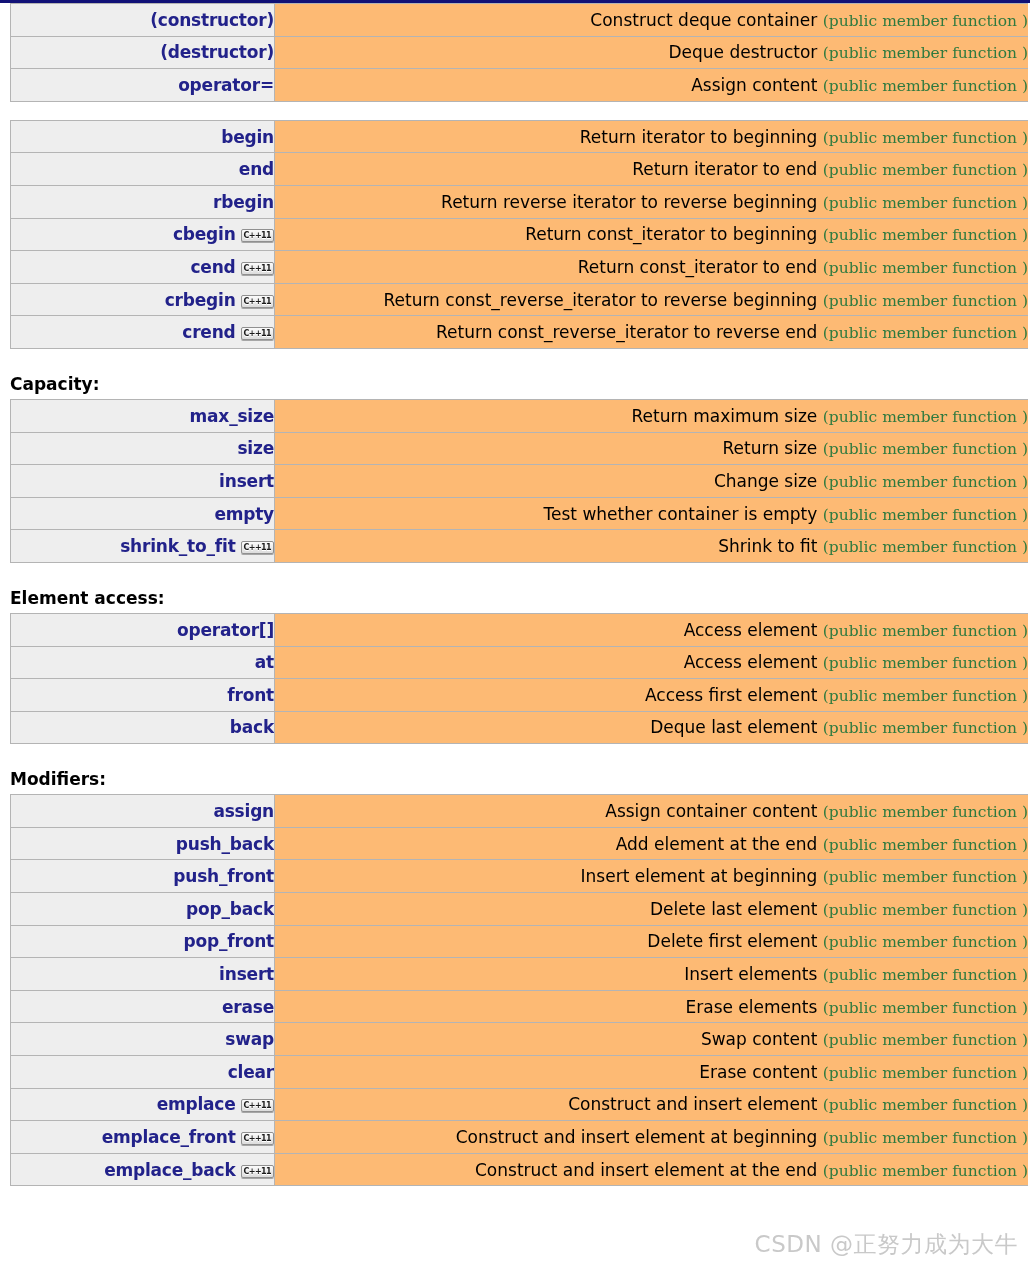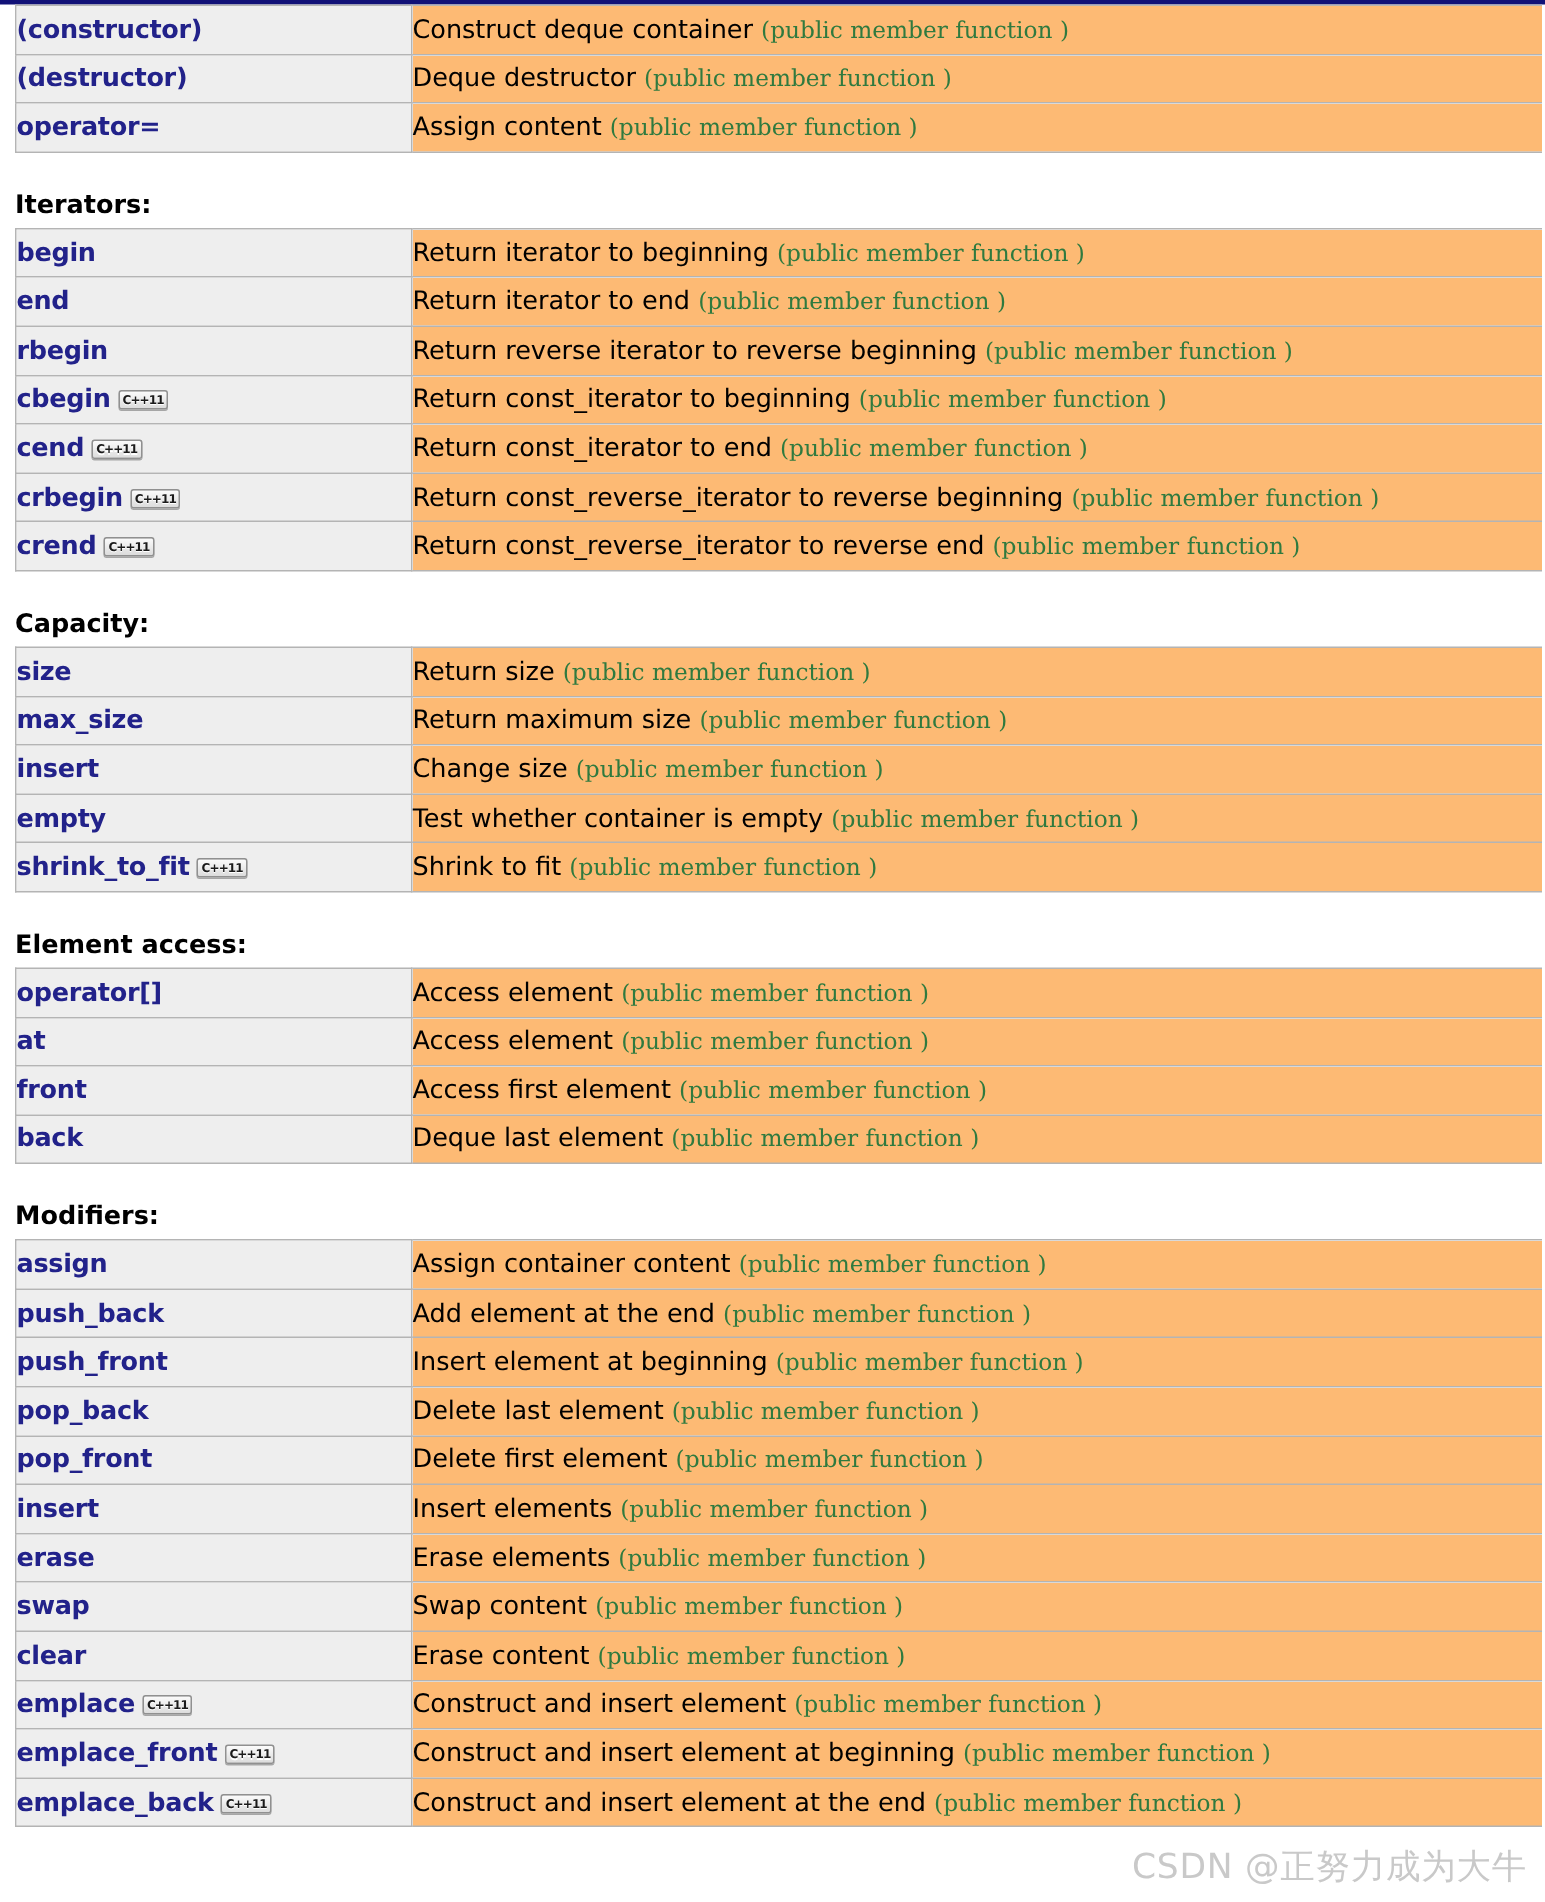--- a/index.html
+++ b/index.html
@@ -48,21 +48,21 @@
   }
 
   
   table.memtab {
     border-collapse: collapse;
     width: 1018px;
     margin: 0 0 0 10px;
     table-layout: fixed;
   }
 
-  table.memtab tr { height: 32.6px; }
+  table.memtab tr { height: 32.6px; text-align: right; }
 
   table.memtab td {
     border-top: 1px solid #b4b4b4;
     border-bottom: 1px solid #b4b4b4;
     padding: 0;
     vertical-align: middle;
     font-size: 17px;
   }
 
   
@@ -155,21 +155,20 @@
             <td class="name"><a class="fnname" href="#">(destructor)</a></td>
             <td class="desc"><span>Deque destructor</span> <span class="kind">(public member function )</span></td>
           </tr>
           <tr>
             <td class="name"><a class="fnname" href="#">operator=</a></td>
             <td class="desc"><span>Assign content</span> <span class="kind">(public member function )</span></td>
           </tr>
         </tbody>
       </table>
       <div class="gap"></div>
-      <div class="section-head">Iterators:</div>
       <table class="memtab">
         <tbody>
           <tr>
             <td class="name"><a class="fnname" href="#">begin</a></td>
             <td class="desc"><span>Return iterator to beginning</span> <span class="kind">(public member function )</span></td>
           </tr>
           <tr>
             <td class="name"><a class="fnname" href="#">end</a></td>
             <td class="desc"><span>Return iterator to end</span> <span class="kind">(public member function )</span></td>
           </tr>
@@ -193,28 +192,28 @@
             <td class="name"><a class="fnname" href="#">crend</a><span class="cpp11">C++11</span></td>
             <td class="desc"><span>Return const_reverse_iterator to reverse end</span> <span class="kind">(public member function )</span></td>
           </tr>
         </tbody>
       </table>
       <div class="gap"></div>
       <div class="section-head">Capacity:</div>
       <table class="memtab">
         <tbody>
           <tr>
+            <td class="name"><a class="fnname" href="#">max_size</a></td>
+            <td class="desc"><span>Return maximum size</span> <span class="kind">(public member function )</span></td>
+          </tr>
+          <tr>
             <td class="name"><a class="fnname" href="#">size</a></td>
             <td class="desc"><span>Return size</span> <span class="kind">(public member function )</span></td>
           </tr>
           <tr>
-            <td class="name"><a class="fnname" href="#">max_size</a></td>
-            <td class="desc"><span>Return maximum size</span> <span class="kind">(public member function )</span></td>
-          </tr>
-          <tr>
             <td class="name"><a class="fnname" href="#">insert</a></td>
             <td class="desc"><span>Change size</span> <span class="kind">(public member function )</span></td>
           </tr>
           <tr>
             <td class="name"><a class="fnname" href="#">empty</a></td>
             <td class="desc"><span>Test whether container is empty</span> <span class="kind">(public member function )</span></td>
           </tr>
           <tr>
             <td class="name"><a class="fnname" href="#">shrink_to_fit</a><span class="cpp11">C++11</span></td>
             <td class="desc"><span>Shrink to fit</span> <span class="kind">(public member function )</span></td>

